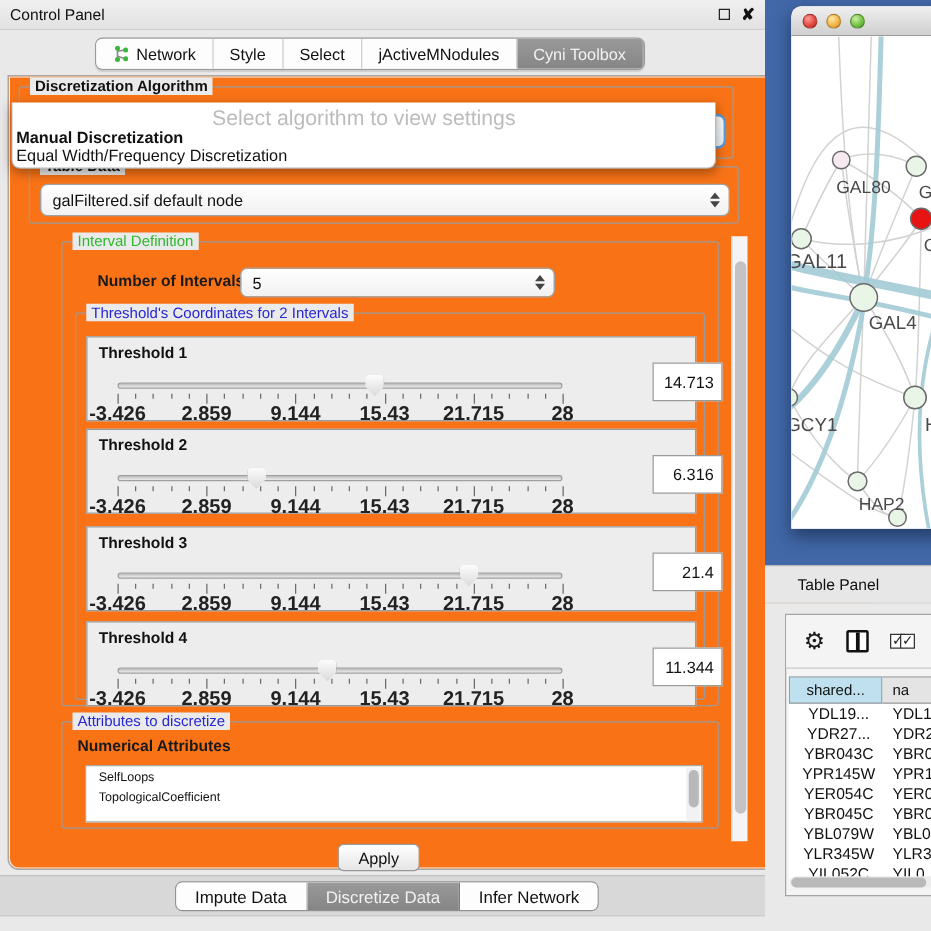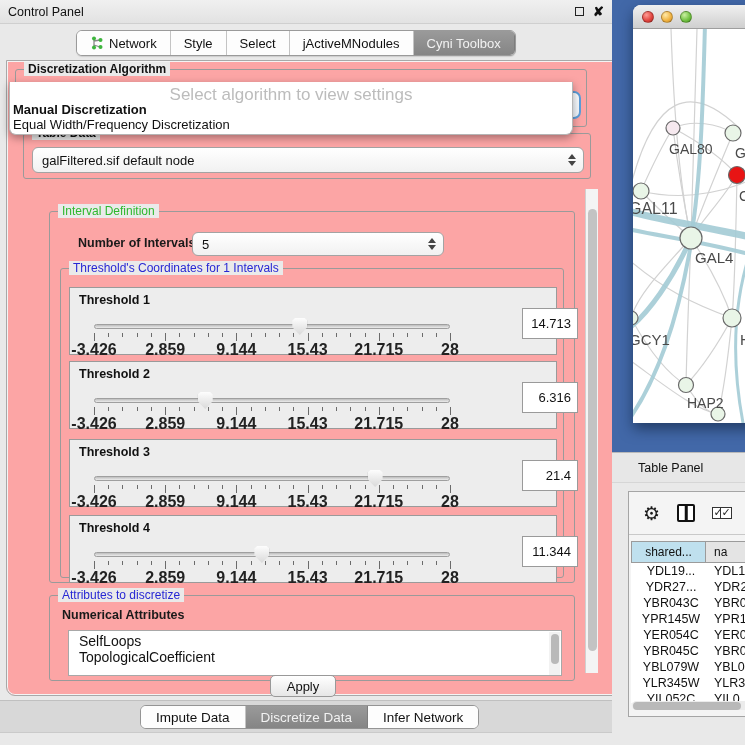--- a/index.html
+++ b/index.html
@@ -21,21 +21,21 @@
   #top-tabs { left:76px; top:30px; height:26px; display:flex;
     border:1px solid #9a9a9a; border-radius:6px; overflow:hidden; background:#fff;
     box-shadow:0 1px 1px rgba(0,0,0,.12); }
   .seg { display:flex; align-items:center; gap:5px; padding:0 13px; font-size:13px;
     background:#fdfdfd; color:#111; border-right:1px solid #c4c4c4; white-space:nowrap; }
   .seg:last-child { border-right:none; }
   .seg.sel { background:linear-gradient(#9a9a9a,#858585); color:#f2f2f2; border-right:1px solid #7d7d7d; }
   .neticon { width:14px; height:14px; display:inline-block; }
 
   
-  #main-panel { left:6px; top:60px; width:696px; height:636px; background:#fca5a5;
+  #main-panel { left:6px; top:60px; width:696px; height:636px; background:#f97316;
     border:1px solid #a8a8a8; border-radius:0 0 9px 9px;
     box-shadow:inset 0 0 0 1px #f4f4f4; }
 
   .groupbox { position:absolute; border:1px solid #9a9a9a; border-radius:3px; }
   .gtitle { position:absolute; top:-8px; left:8px; background:#eaeaea; padding:0 4px;
     font-size:12px; white-space:nowrap; }
   .gtitle.black { color:#111; font-weight:bold; }
   .gtitle.green { color:#2eb82e; }
   .gtitle.blue  { color:#2727d4; }
 
@@ -53,21 +53,21 @@
 
   
   #algo-popup { left:2px; top:21px; width:564px; height:53px; background:#fff;
     border:1px solid #b5b5b5; border-top:none; border-radius:0 0 7px 7px;
     box-shadow:0 3px 9px rgba(0,0,0,.35); z-index:20; }
   #algo-placeholder { position:absolute; left:0; right:0; top:3px; text-align:center;
     color:#bcbcbc; font-size:17px; }
   .algo-opt { position:absolute; left:3px; font-size:13px; color:#111; white-space:nowrap; }
 
   
-  #scrollarea { left:34px; top:126px; width:543px; height:486px;margin-top:18px; }
+  #scrollarea { left:34px; top:126px; width:543px; height:486px; }
   #vscroll { left:578px; top:128px; width:13px; height:484px; background:#f4f4f4;
     border-left:1px solid #d0d0d0; }
   #vscroll .thumb { position:absolute; left:2px; top:20px; width:9px; height:442px;
     background:#c3c3c3; border-radius:5px; }
 
   
   .thr-box { position:absolute; left:8px; width:488px; height:68px;
     border:1px solid #9a9a9a; background:#ededed; }
   .thr-title { position:absolute; left:9px; top:5px; font-weight:bold; font-size:12.5px; color:#111; }
   .track { position:absolute; left:24px; top:36px; width:356px; height:5px;
@@ -84,21 +84,21 @@
   .ticklabels { position:absolute; left:24px; top:53px; width:356px; height:12px; }
   .ticklabel { position:absolute; transform:translateX(-50%); font-size:16px;
     font-weight:bold; color:#222; white-space:nowrap; }
   .valbox { position:absolute; left:452px; top:20px; width:56px; height:31px;
     background:#fff; border:1px solid #9a9a9a; display:flex; align-items:center;
     justify-content:flex-end; padding-right:6px; font-size:13px; color:#111; }
 
   
   #attr-list { position:absolute; left:18px; top:34px; width:494px; height:46px;
     background:#fff; border:1px solid #a8a8a8; overflow:hidden; padding:2px 0 0 10px; }
-  .attr-item { font-size:14px; color:#111; line-height:16px; }
+  .attr-item { font-size:10px; color:#111; line-height:16px; }
   #attr-scroll { position:absolute; right:1px; top:1px; width:11px; height:44px; background:#f2f2f2; }
   #attr-scroll .thumb { position:absolute; left:1.5px; top:2px; width:8px; height:30px;
     background:#b9b9b9; border-radius:4px; }
 
   #apply-btn { left:263px; top:614px; width:66px; height:22px;
     background:linear-gradient(#ffffff,#e6e6e6); border:1px solid #999;
     border-radius:5px; display:flex; align-items:center; justify-content:center;
     font-size:13px; color:#111; }
 
   
@@ -227,21 +227,21 @@
         <span class="abs" style="left:28px;top:24px;font-weight:bold;font-size:12.5px;">Number of Intervals</span>
         <div class="combo" style="left:142px;top:20px;width:252px;height:24px;">
           <span>5</span>
           <span class="spinner">
               <span class="up"></span>
               <span class="dn"></span>
             </span>
         </div>
 
         <div class="groupbox" style="left:10px;top:56px;width:504px;height:310px;">
-          <span class="gtitle blue">Threshold's Coordinates for 1 Intervals</span>
+          <span class="gtitle blue">Threshold's Coordinates for 2 Intervals</span>
           <div id="thr-container">
               <div class="thr-box" style="top: 18px;">
                 <div class="thr-title">Threshold 1</div>
                 <div class="track">
                   <div class="thumbhandle" style="left: 57.7197%;"></div>
                 </div>
                 <div class="ticks">
                   <div class="tick major" style="left: 0%;"></div>
                   <div class="tick minor" style="left: 4%;"></div>
                   <div class="tick minor" style="left: 8%;"></div>

